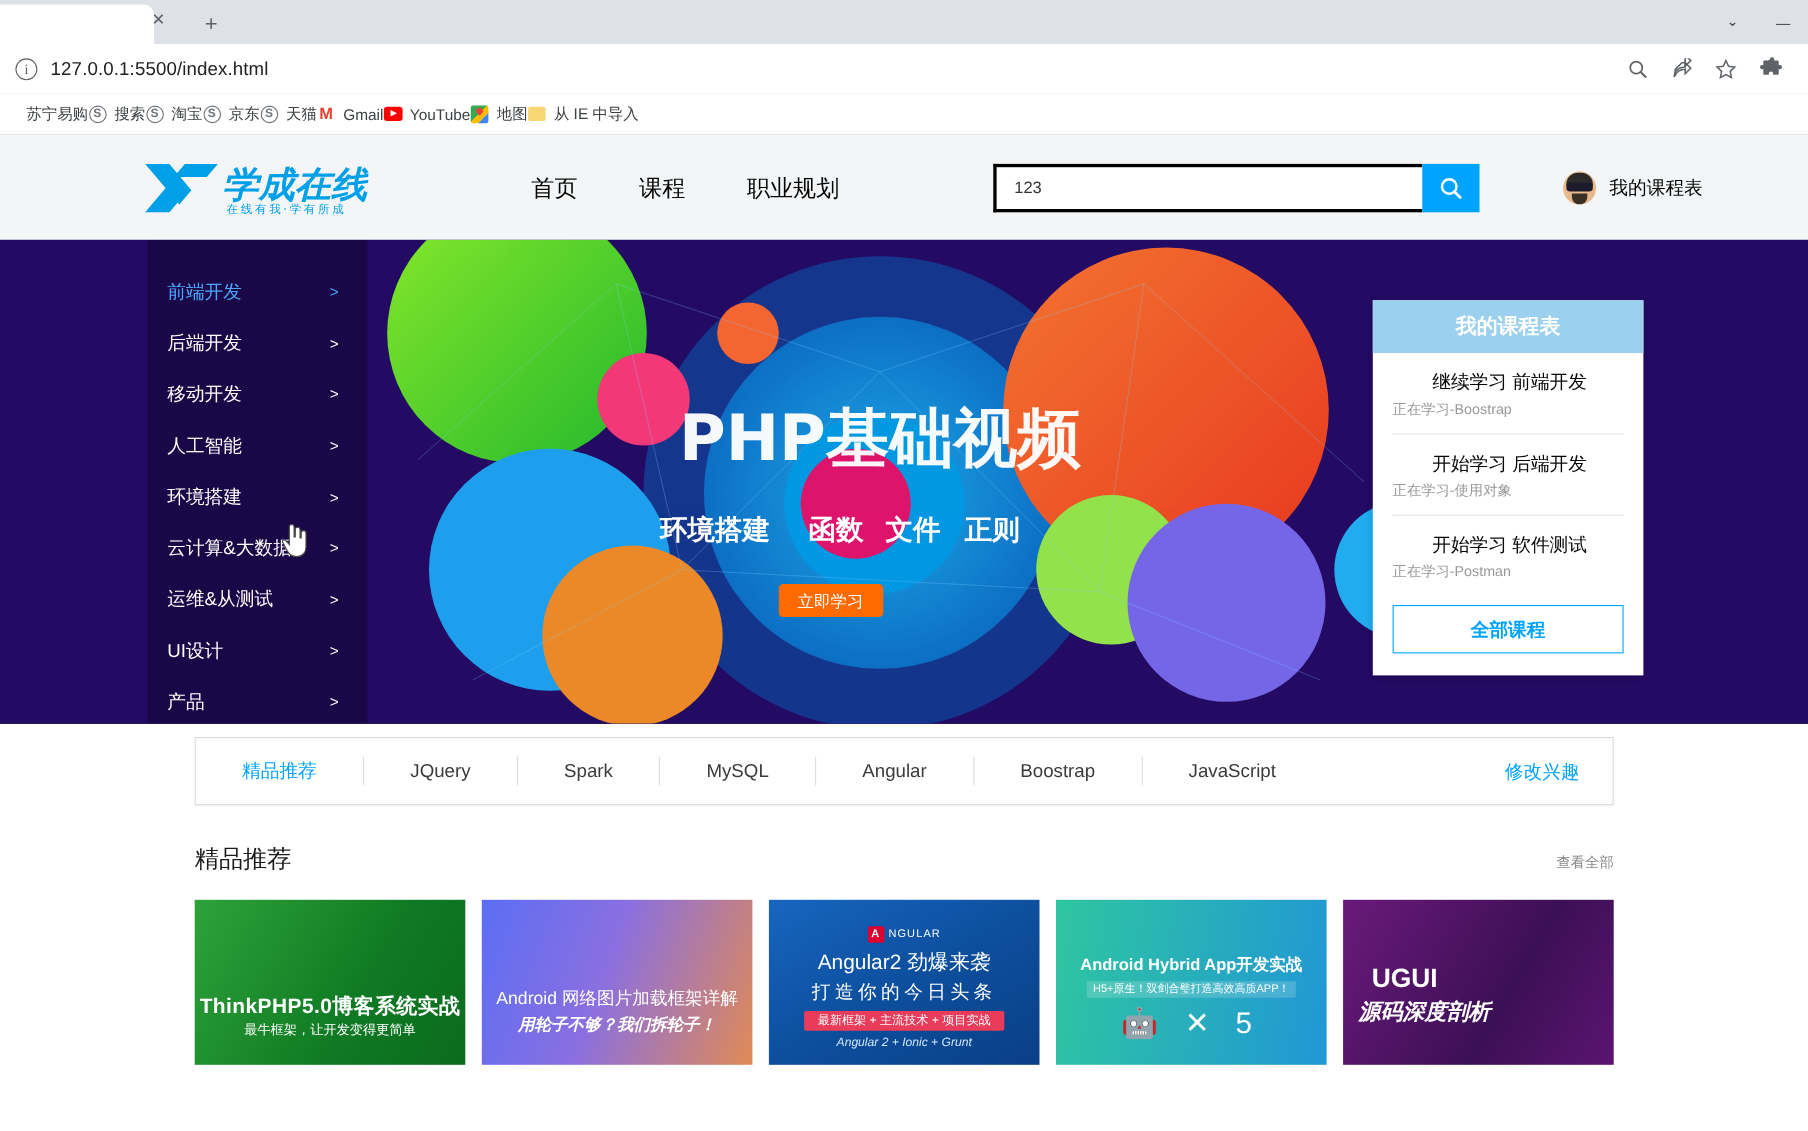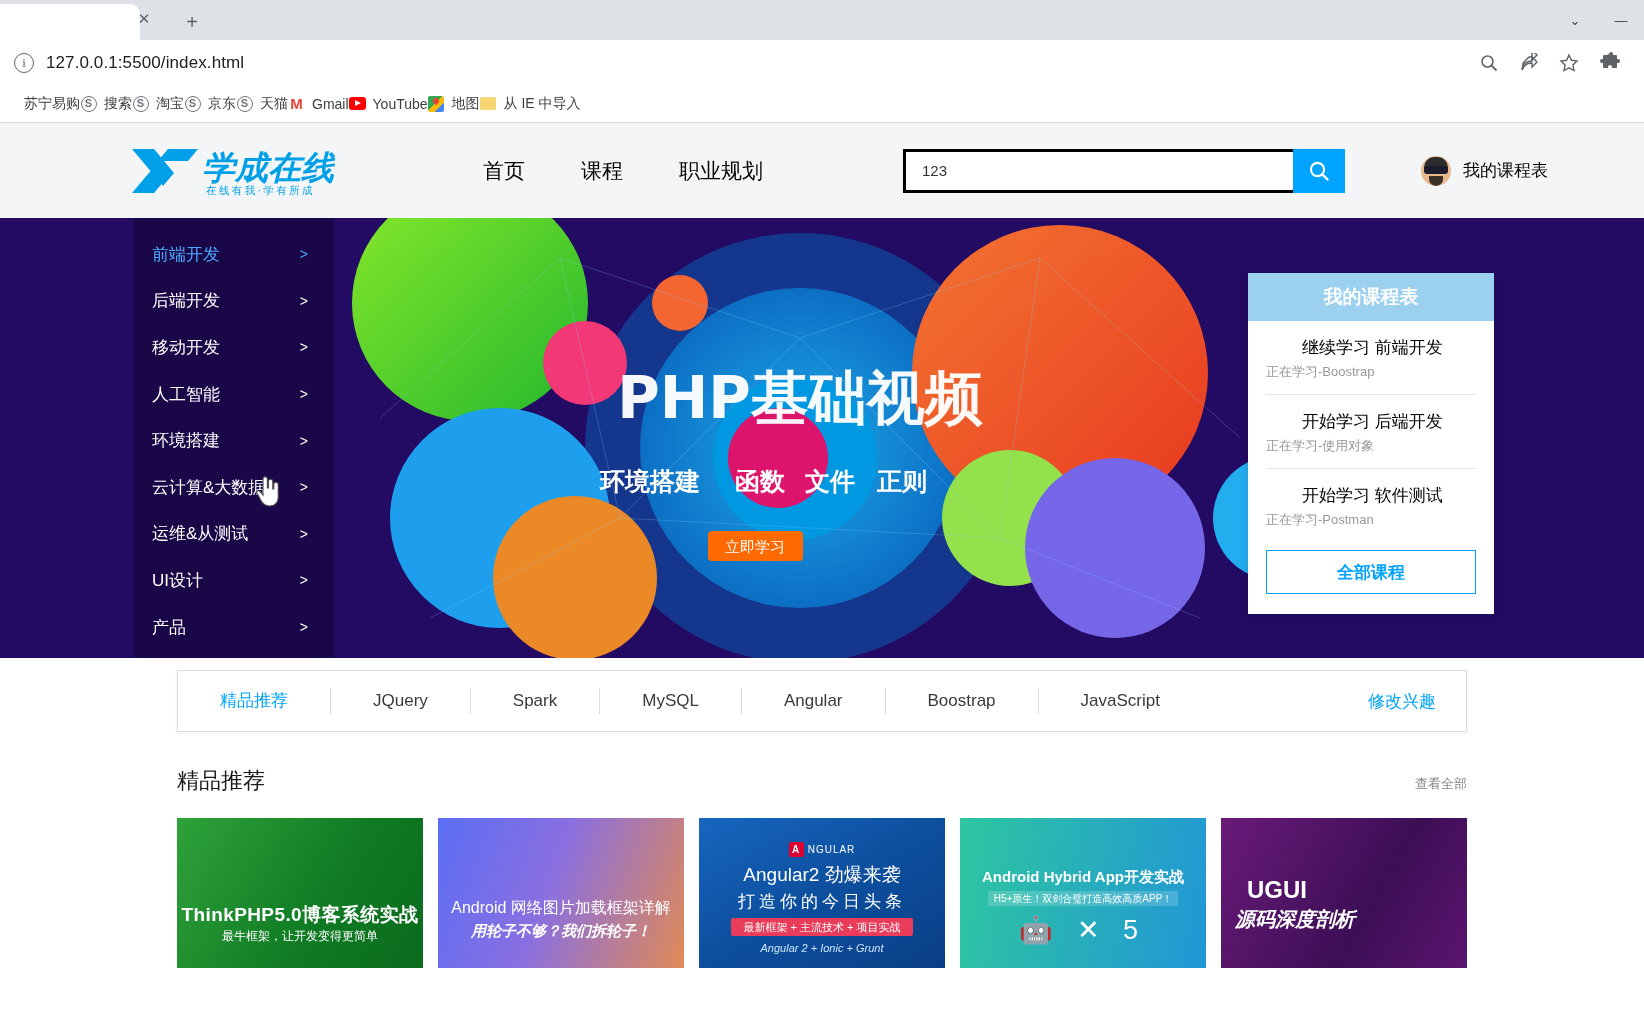--- a/index.html
+++ b/index.html
@@ -85,21 +85,21 @@
   .avatar .glass { position: absolute; left: 3px; top: 10px; width: 24px; height: 8px; background: #1b1b2b; border-radius: 3px; }
   .avatar .beard { position: absolute; left: 8px; top: 20px; width: 14px; height: 10px; background: #3a3026; border-radius: 0 0 8px 8px; }
   .user-name { font-size: 17px; color: #050505; }
 
   
   .banner { position: relative; height: 440px; overflow: hidden; background: #1a0e5e; }
   .banner-bg { position: absolute; inset: 0; }
 
   .sidemenu {
     position: absolute; left: 134px; top: 0; width: 200px; height: 440px;
-    background: rgba(0,0,0,0.28); padding-top: 13px; text-align: right;
+    background: rgba(0,0,0,0.28); padding-top: 24px; text-align: right;
   }
   .menu-item {
     height: 46.6px; display: flex; align-items: center; justify-content: space-between;
     padding: 0 26px 0 18px; color: #fff; font-size: 17px; cursor: pointer;
   }
   .menu-item.active { color: #4da7ff; }
   .menu-item .chev { font-size: 14px; }
   .cursor-hand {
     position: absolute; left: 256px; top: 258px; width: 26px; height: 32px; pointer-events: none;
   }

